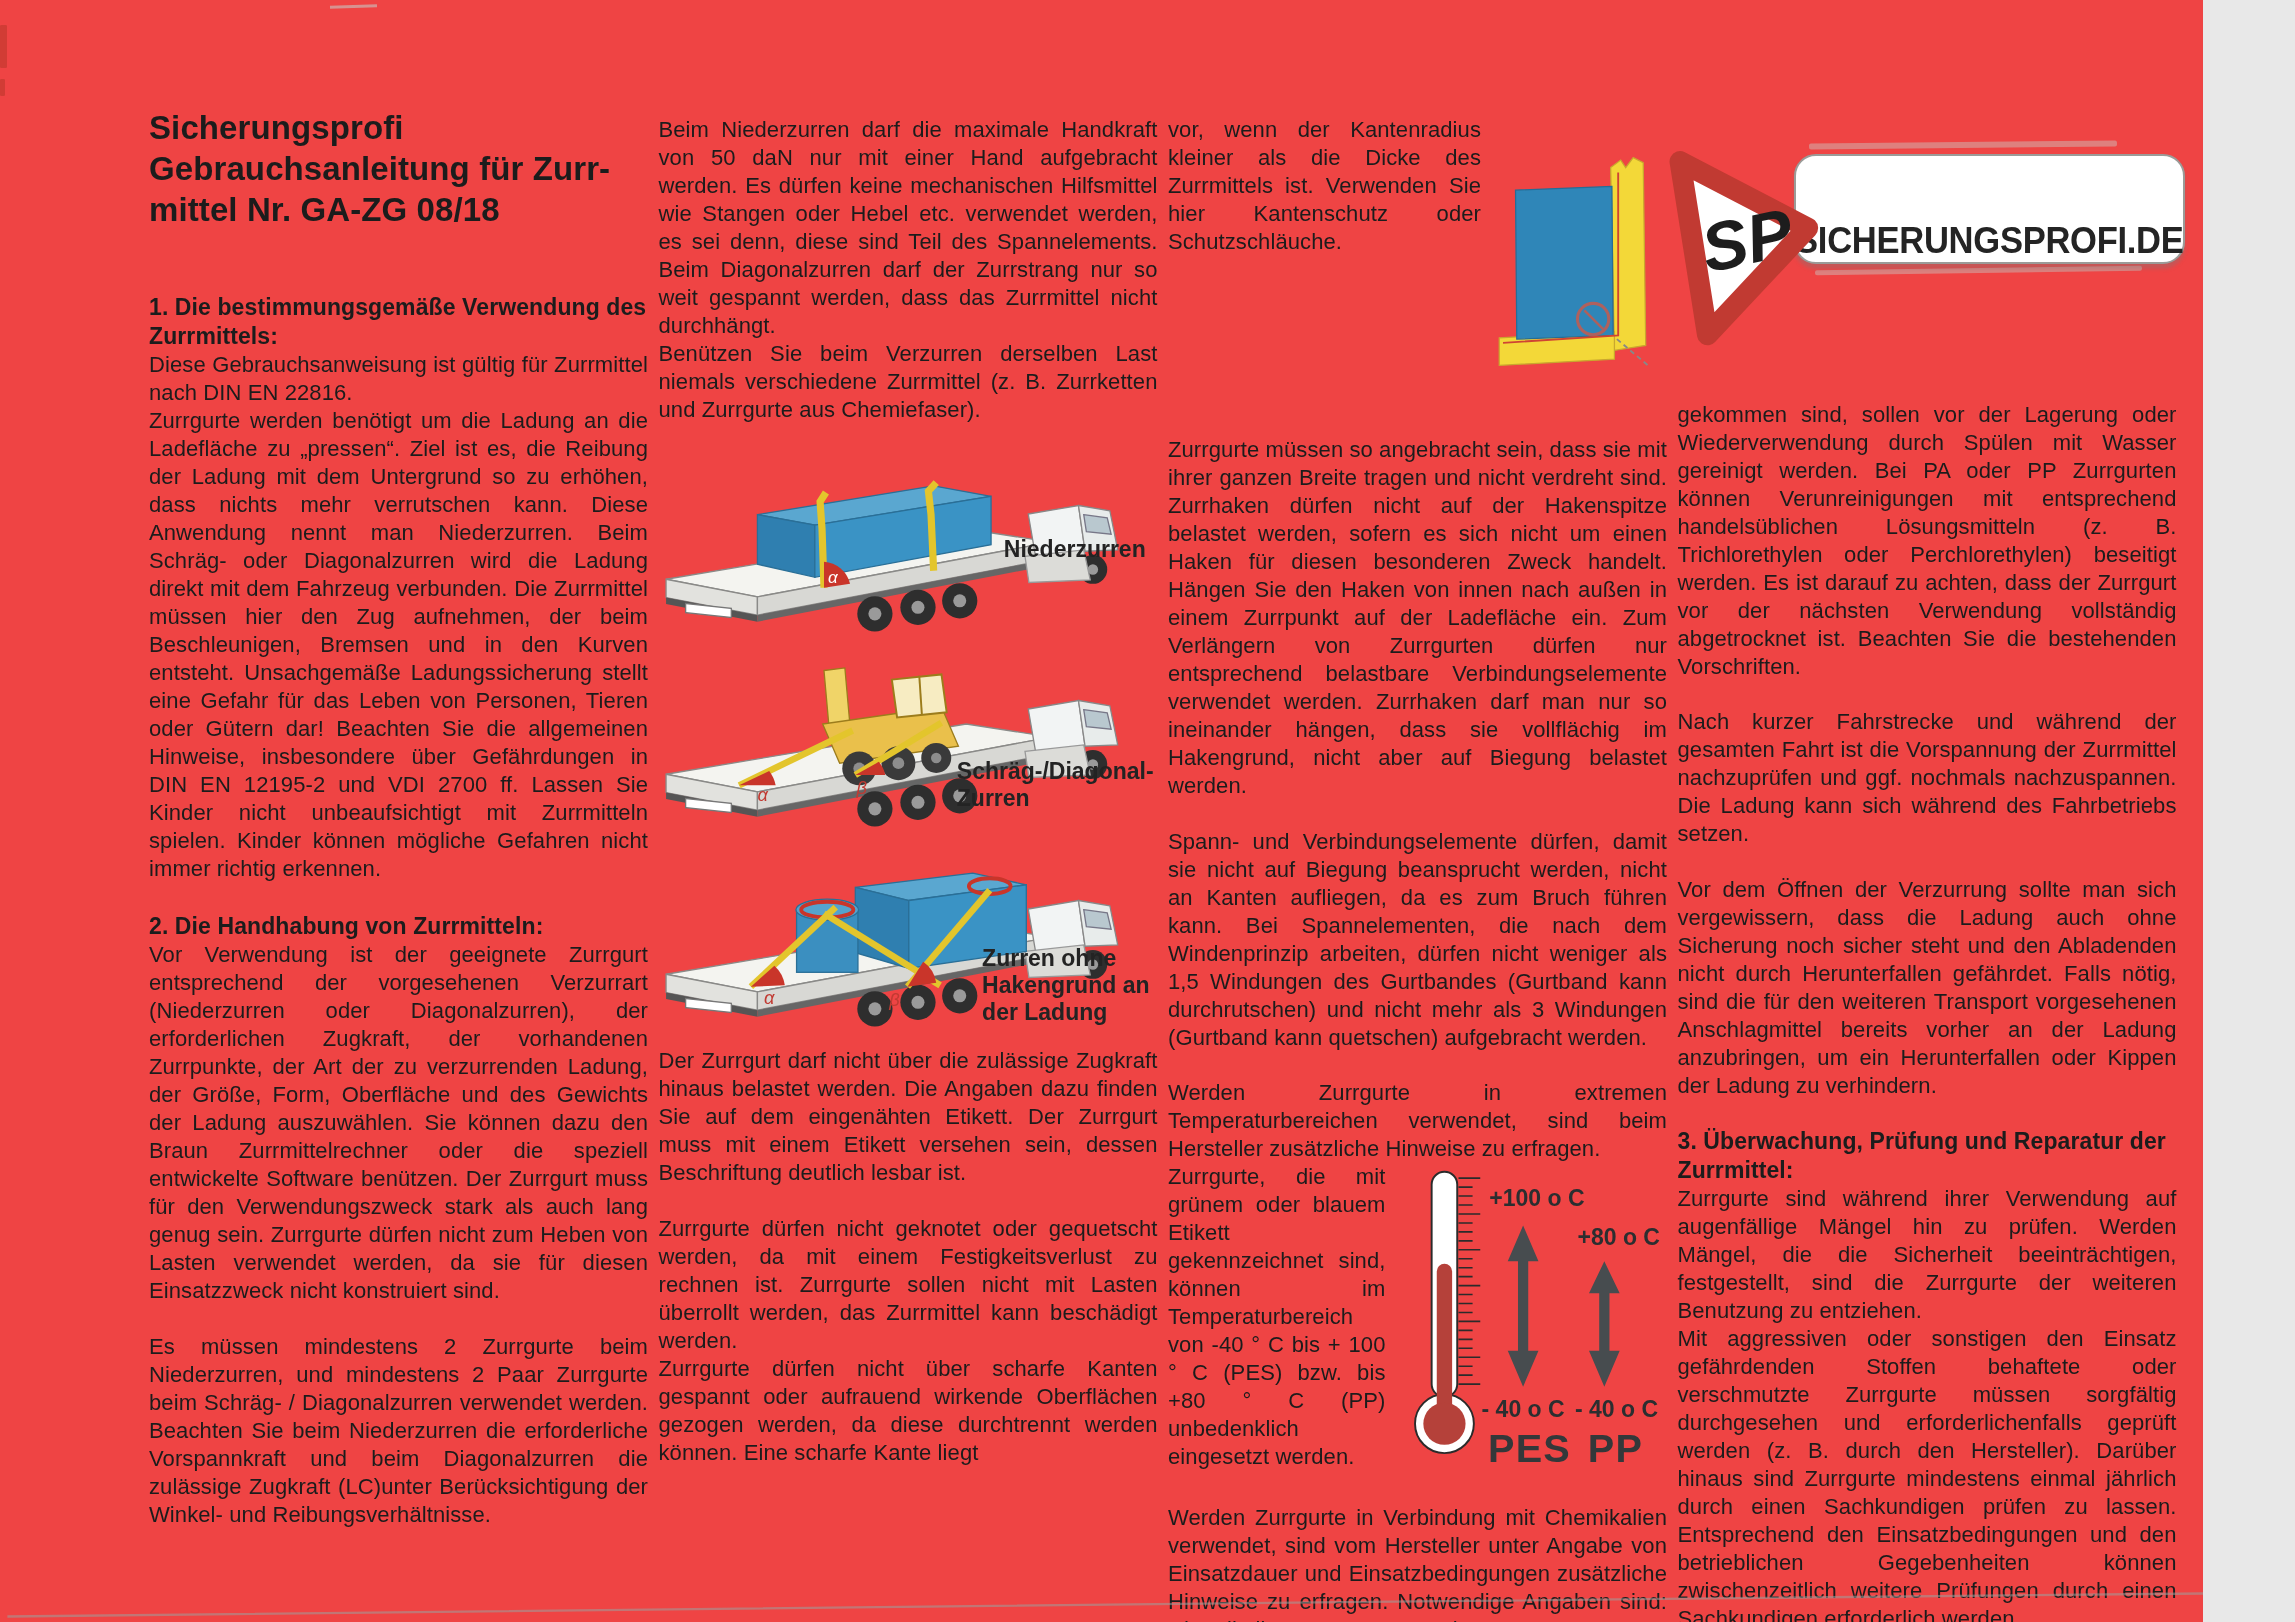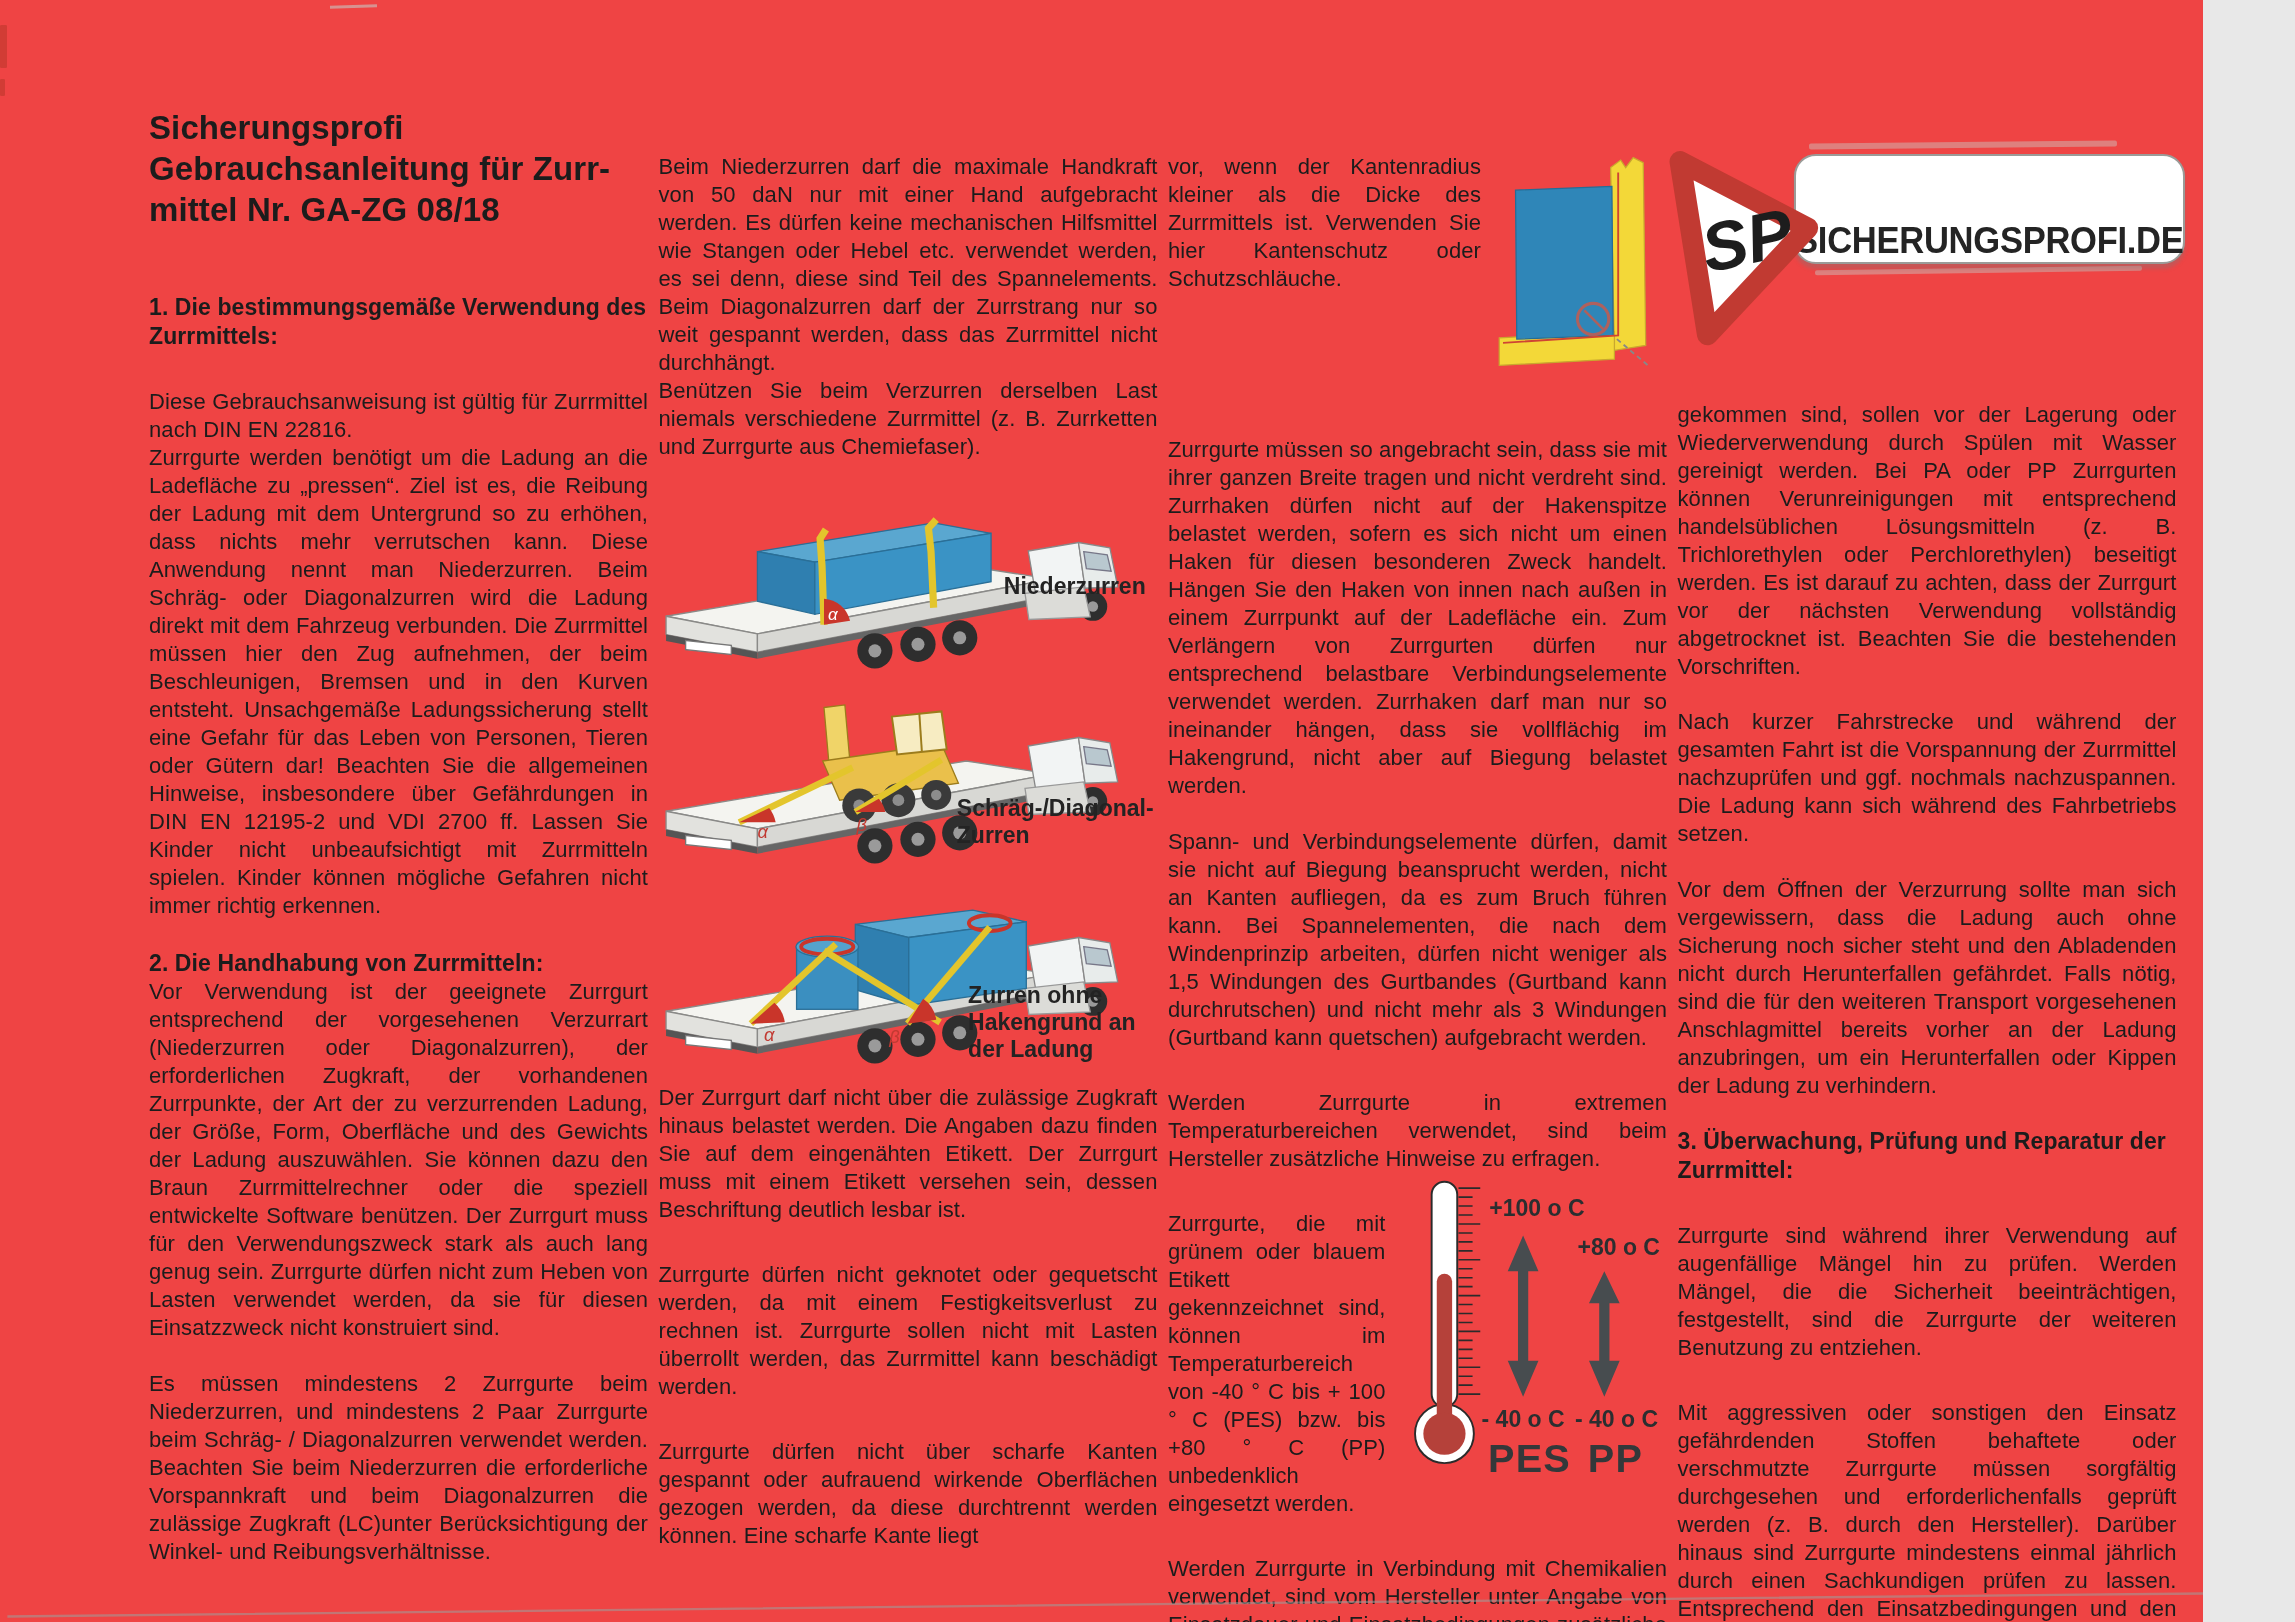--- a/index.html
+++ b/index.html
@@ -4,34 +4,34 @@
 <style>
   html,body{margin:0;padding:0;background:#e8e8e8;}
   .page{
     position:relative; width:2203px; height:1623px; overflow:hidden;
     background:#ef4444; color:#1c1c1c;
     font-family:"Liberation Sans","DejaVu Sans",sans-serif;
   }
   .cols{position:absolute; left:149px; top:98px; display:flex; gap:10.5px;}
   .col{width:499px;}
   .col p{margin:0 0 27.5px 0; font-size:22px; line-height:28px; text-align:justify; letter-spacing:0.1px;}
-  .col p.tight{margin-bottom:0;margin-top:37px;}
+  .col p.tight{margin-bottom:0;}
   .doc-title{margin:9.2px 0 63px 0; font-size:33px; line-height:41px; font-weight:bold; letter-spacing:0.1px;}
   .doc-title span{display:block;}
   .sec-h{margin:0; font-size:23px; line-height:29px; font-weight:bold; text-align:left; letter-spacing:0.1px;}
   .gap-top{margin-top:29px;}
   .pad-top{padding-top:18.3px;}
   .pad-top4{padding-top:5.2px;}
   
   .truck-fig{position:relative; margin:2.6px 0 9.2px 0; height:191px;}
   .truck-fig svg{display:block;}
   .fig-caption{position:absolute; right:0; font-size:23px; line-height:27px; font-weight:700; color:#232323; text-align:left;}
   .cap1{top:84px; right:11.8px;}
   .cap2{top:111px; right:3.9px;}
-  .cap3{top:98px; right:22px;}
+  .cap3{top:98px; right:8px;}
   .corner-row{display:flex; gap:17px; margin-bottom:26px;}
   .corner-text{flex:1;}
   .corner-fig{width:169px; padding-top:3.9px;}
   .thermo-row{display:flex; margin-bottom:26px;}
   .thermo-text{width:221px;}
   .thermo-fig{flex:1; padding-left:6.5px;}
   
   .logo-block{position:relative; height:287px; margin-bottom:10.5px;}
   .logo-tri{position:absolute; left:-14.4px; top:1.3px; z-index:2;}
   .logo-plate{

